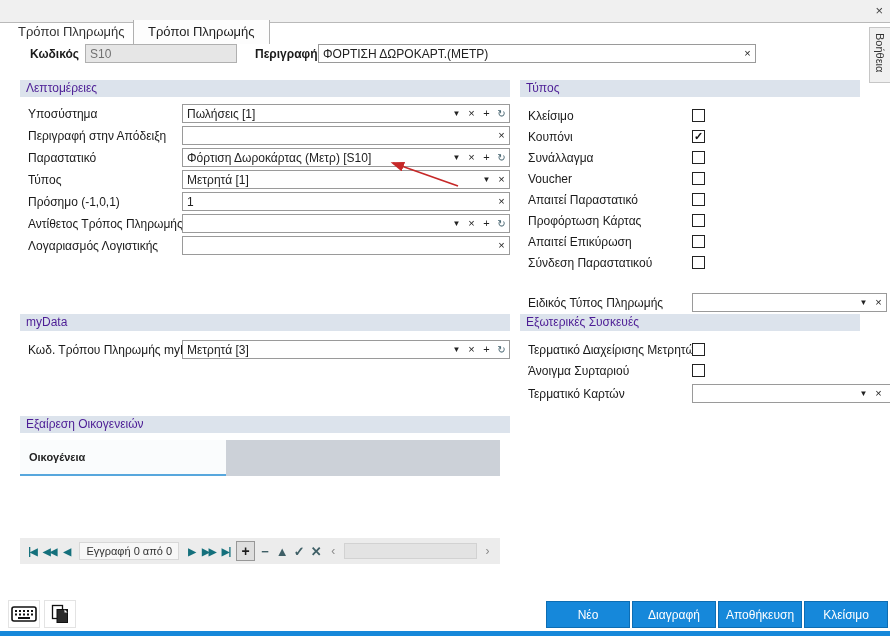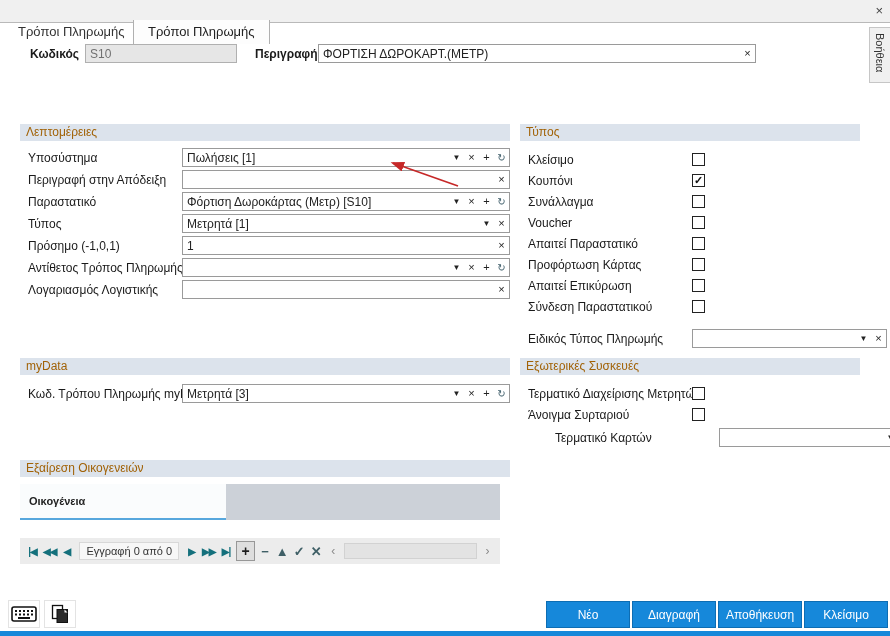--- a/index.html
+++ b/index.html
@@ -28,21 +28,21 @@
   .fi.rf { color:#44626e; font-size:10px; }
   .fbox.grow { flex:1; }
 
   
   .hdrrow { position:absolute; left:0; top:44px; right:0; height:20px; }
   .hdrrow .blab { position:absolute; top:3px; font-weight:bold; white-space:nowrap; }
   .hdrrow .fbox { position:absolute; top:0; }
 
   
   .col { position:absolute; }
-  .sechdr { background:#dce3ec; height:17px; line-height:17px; padding-left:6px; color:#a16207;margin-top:44px; }
+  .sechdr { background:#dce3ec; height:17px; line-height:17px; padding-left:6px; color:#4c1d95; }
   .rows { padding-top:7px; }
   .frow { display:flex; align-items:center; height:19px; margin-bottom:3px; }
   .lab { width:162px; flex:none; padding-left:8px; white-space:nowrap; }
   .lab2 { width:172px; flex:none; padding-left:8px; white-space:nowrap; }
   .cbrow { display:flex; align-items:center; height:21px; }
   .cbx { width:13px; height:13px; flex:none; border:1px solid #222; background:#fff; font-size:11px; font-weight:bold; line-height:11px; text-align:center; color:#111; cursor:pointer; }
 
   
   .gridhead { margin-top:7px; width:480px; height:36px; background:#ccd1d8; }
   .gridcell { width:206px; height:36px; background:#fafcfd; border-bottom:2px solid #57a7dd; font-weight:bold; font-size:11px; color:#222; display:flex; align-items:center; padding-left:9px; cursor:pointer; }
@@ -184,21 +184,21 @@
         <span class="cbx"></span>
       </div>
       <div class="cbrow">
         <span class="lab2">Απαιτεί Επικύρωση</span>
         <span class="cbx"></span>
       </div>
       <div class="cbrow">
         <span class="lab2">Σύνδεση Παραστατικού</span>
         <span class="cbx"></span>
       </div>
-      <div class="frow" style="margin-top:12px; padding-right:12px;">
+      <div class="frow" style="margin-top:20px; padding-right:12px;">
         <span class="lab2">Ειδικός Τύπος Πληρωμής</span>
         <div class="fbox grow">
           <input value="" style="">
           <span class="fi dd">▼</span>
           <span class="fi">×</span>
         </div>
       </div>
     </div>
   </div>
 
@@ -222,21 +222,21 @@
     <div class="sechdr">Εξωτερικές Συσκευές</div>
     <div class="rows" style="padding-top:8px;">
       <div class="cbrow">
         <span class="lab2">Τερματικό Διαχείρισης Μετρητών</span>
         <span class="cbx"></span>
       </div>
       <div class="cbrow">
         <span class="lab2">Άνοιγμα Συρταριού</span>
         <span class="cbx"></span>
       </div>
-      <div class="frow" style="margin-top:3px; padding-right:12px;margin-left:27px;">
+      <div class="frow" style="margin-top:3px; padding-right:12px;">
         <span class="lab2">Τερματικό Καρτών</span>
         <div class="fbox grow">
           <input value="" style="">
           <span class="fi dd">▼</span>
           <span class="fi">×</span>
           <span class="fi">+</span>
 
         </div>
       </div>
     </div>

